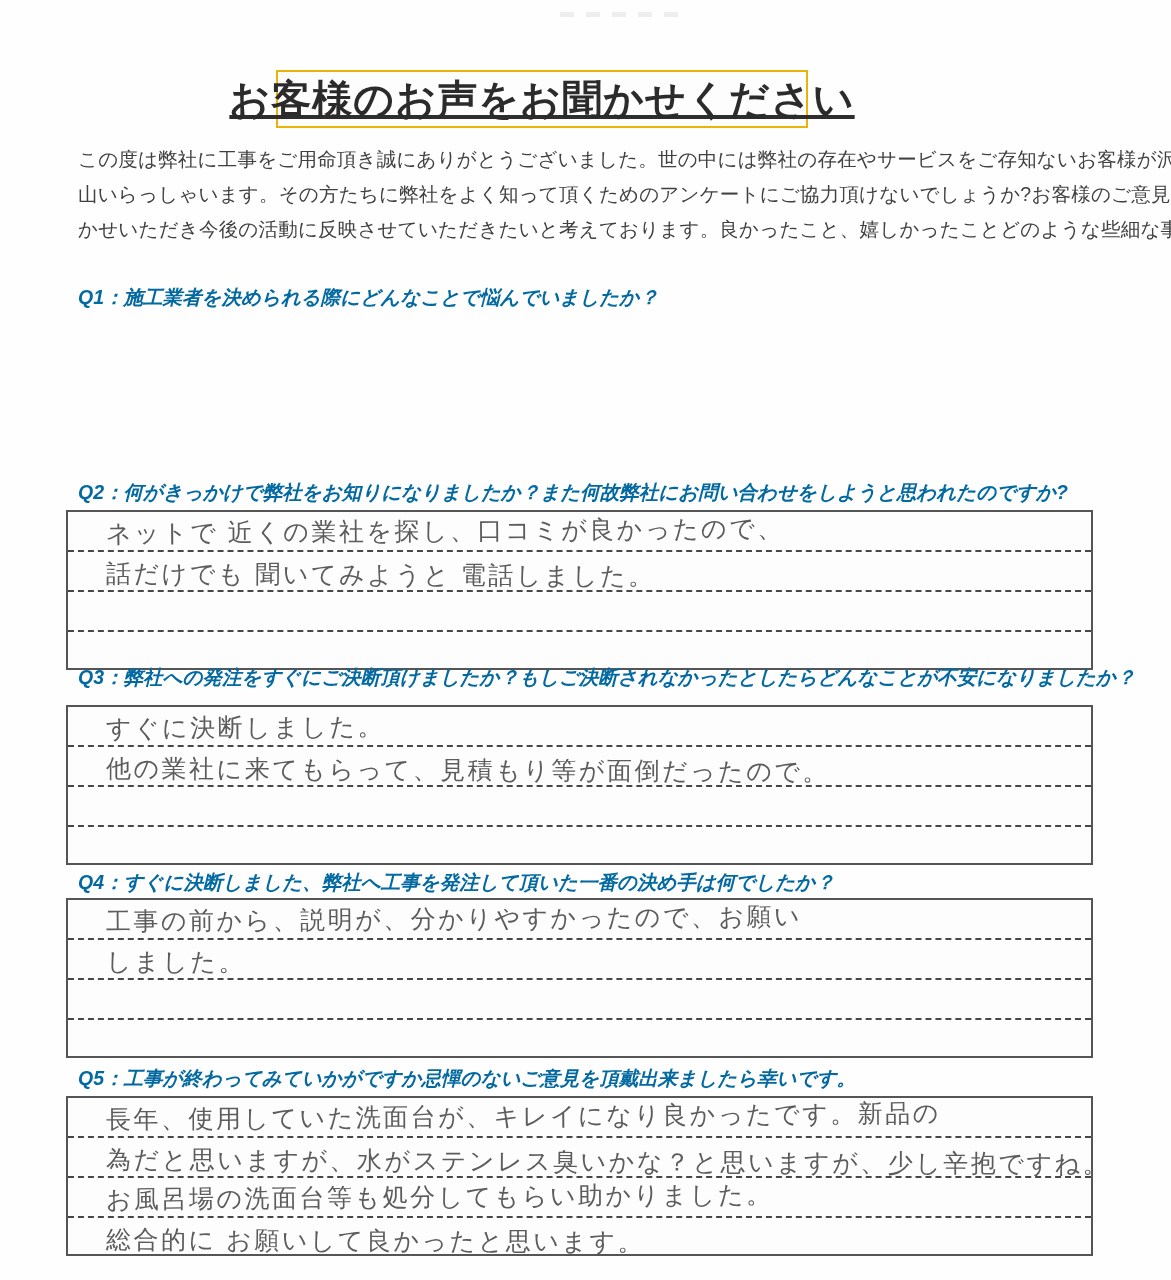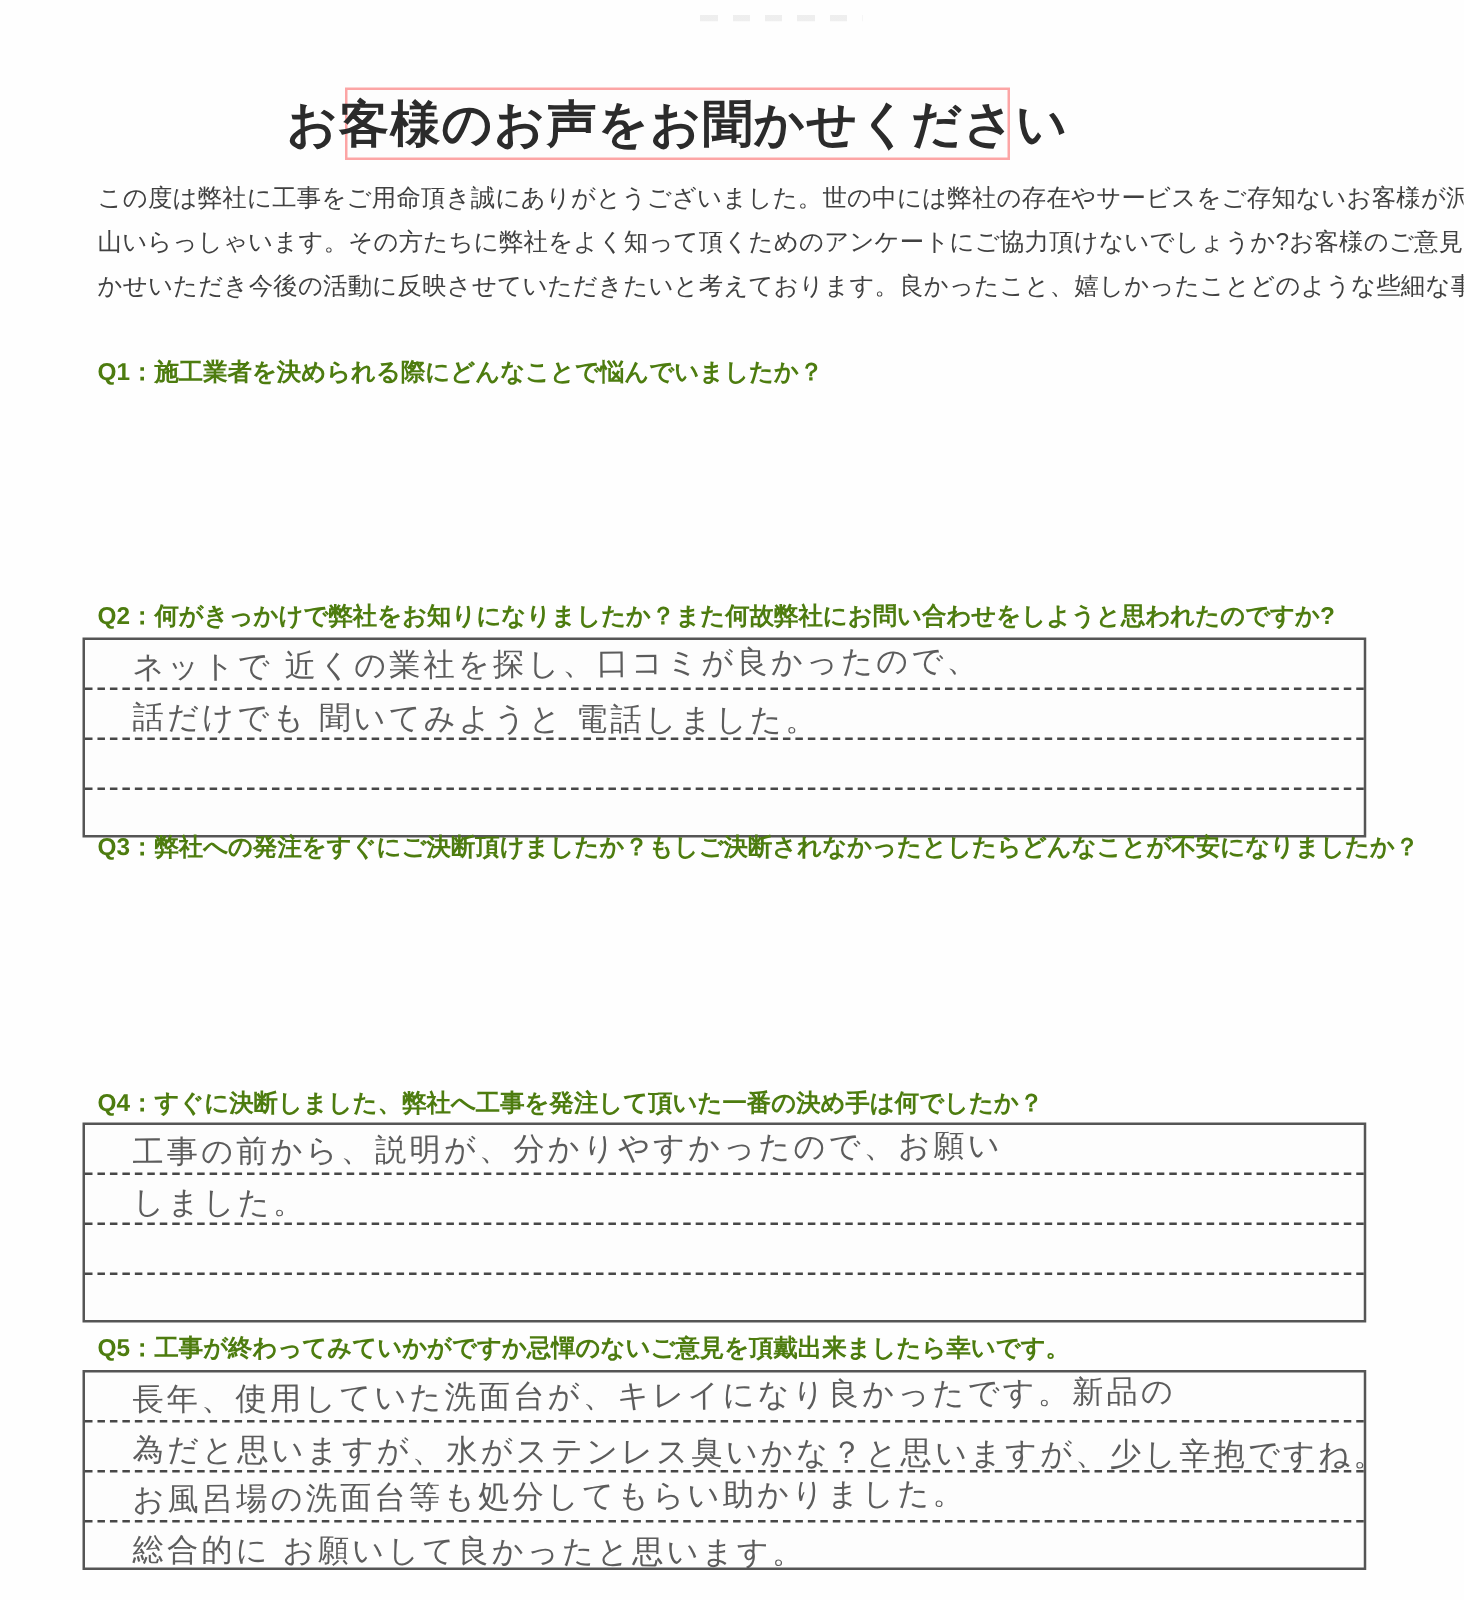--- a/index.html
+++ b/index.html
@@ -15,26 +15,27 @@
     overflow: hidden;
   }
 
   
   .title-box {
     position: absolute;
     left: 276px;
     top: 70px;
     width: 532px;
     height: 58px;
-    border: 2px solid #fca5a5;
+    border: 2px solid #eab308;
     box-sizing: border-box;
     display: flex;
     align-items: center;
     justify-content: center;
     background: #fdfdfd;
+    text-decoration: underline;
   }
   .title-box h1 {
     margin: 0;
     font-size: 40px;
     font-weight: 600;
     letter-spacing: 1px;
     color: #2b2b2b;
     white-space: nowrap;
   }
 
@@ -53,22 +54,23 @@
     color: #404040;
     white-space: nowrap;
   }
 
   
   .q-label {
     position: absolute;
     left: 78px;
     font-size: 19.5px;
     font-weight: 600;
-    color: #4d7c0f;
+    color: #0369a1;
     white-space: nowrap;
+    font-style: italic;
   }
   .answer-box {
     position: absolute;
     left: 66px;
     width: 1027px;
     height: 160px;
     border: 2px solid #555555;
     box-sizing: border-box;
     background: #fdfdfd;
   }
@@ -136,20 +138,34 @@
       </div>
     <div class="row">
         <span class="hw"></span>
       </div>
     <div class="row">
         <span class="hw"></span>
       </div>
   </div>
 
   <div class="q-label" style="top:664px">Q3：弊社への発注をすぐにご決断頂けましたか？もしご決断されなかったとしたらどんなことが不安になりましたか？</div>
+  <div class="answer-box" style="top:705px">
+    <div class="row">
+        <span class="hw">すぐに決断しました。</span>
+      </div>
+    <div class="row">
+        <span class="hw">他の業社に来てもらって、見積もり等が面倒だったので。</span>
+      </div>
+    <div class="row">
+        <span class="hw"></span>
+      </div>
+    <div class="row">
+        <span class="hw"></span>
+      </div>
+  </div>
 
   <div class="q-label" style="top:869px">Q4：すぐに決断しました、弊社へ工事を発注して頂いた一番の決め手は何でしたか？</div>
   <div class="answer-box" style="top:898px">
     <div class="row">
         <span class="hw">工事の前から、説明が、分かりやすかったので、お願い</span>
       </div>
     <div class="row">
         <span class="hw">しました。</span>
       </div>
     <div class="row">

